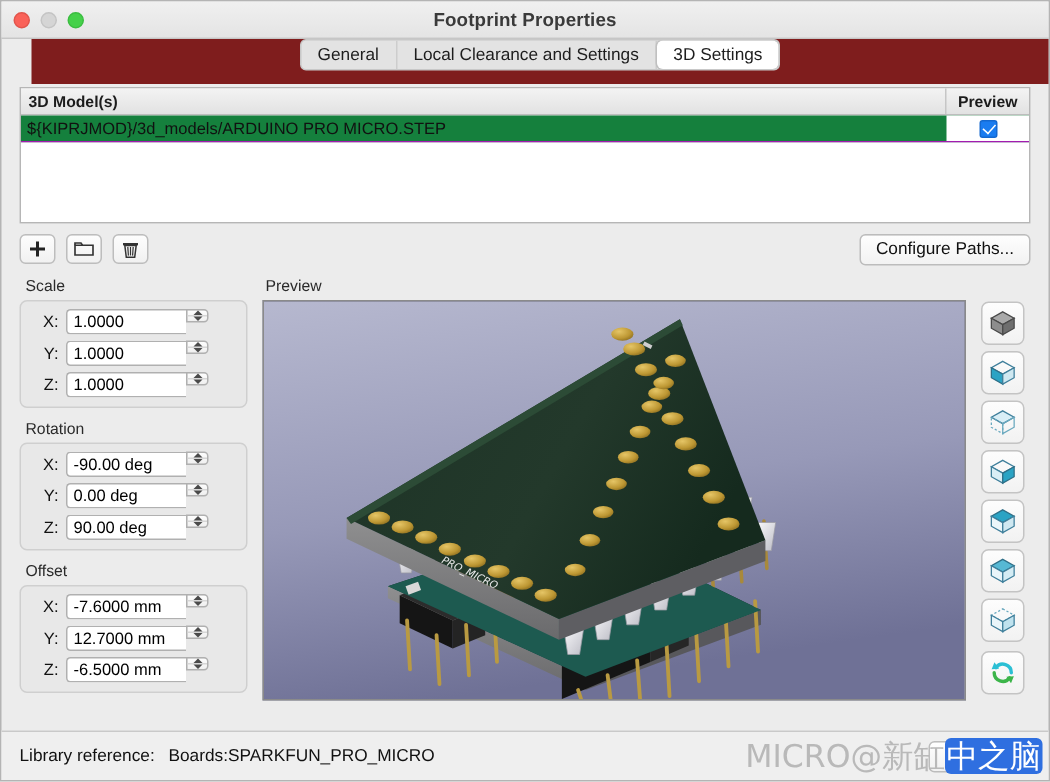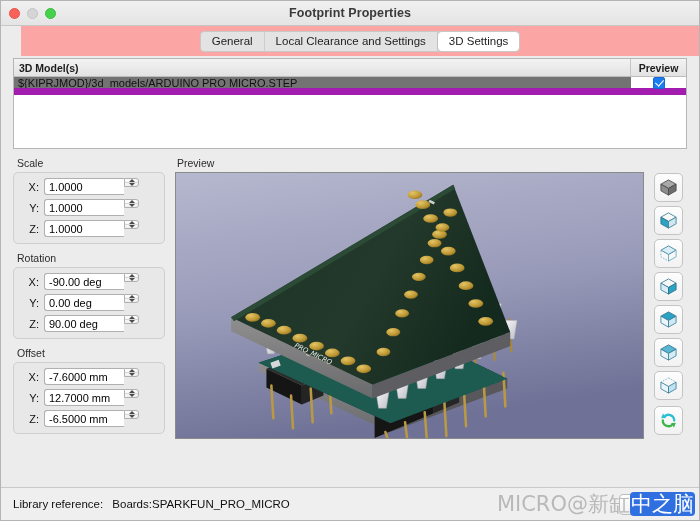--- a/index.html
+++ b/index.html
@@ -47,23 +47,23 @@
     font-size: 12.5px;
     font-weight: bold;
     color: #3a3a3a;
     letter-spacing: 0.1px;
   }
 
   
   #tabbar {
     flex: 0 0 30px;
     display: flex;
-    align-items: center;
+    align-items: flex-start;
     justify-content: center;
-    background: #fca5a5;
+    background: #7f1d1d;
     margin-left: 20px;
   }
   #tabgroup {
     display: flex;
     align-items: stretch;
     height: 21px;
     background: #e3e3e3;
     border: 1px solid #c8c8c8;
     border-radius: 4px;
     overflow: hidden;
@@ -118,22 +118,22 @@
     border-right: 1px solid #c6c6c6;
   }
   #model-header .col-preview {
     flex: 0 0 55px;
     display: flex; align-items: center; justify-content: center;
   }
   .model-row {
     display: flex;
     height: 18px;
     flex: 0 0 18px;
-    background: #737373;
-    border-bottom: 7px solid #a21caf;
+    background: #15803d;
+    border-bottom: 1px solid #a21caf;
     font-size: 11px;
   }
   .model-row .cell-name {
     flex: 1 1 auto;
     display: flex; align-items: center;
     padding-left: 4px;
     white-space: nowrap;
     overflow: hidden;
   }
   .model-row .cell-preview {
@@ -364,20 +364,44 @@
       </div>
       <div class="model-row">
         <div class="cell-name">${KIPRJMOD}/3d_models/ARDUINO PRO MICRO.STEP</div>
         <div class="cell-preview">
           <div class="checkbox"></div>
         </div>
       </div>
       <div id="model-empty"></div>
     </div>
 
+    <div id="list-toolbar">
+      <div class="tool-btn">
+        <svg width="12" height="12" viewBox="0 0 12 12">
+          <rect x="5" y="1" width="2" height="10" fill="#222"></rect>
+          <rect x="1" y="5" width="10" height="2" fill="#222"></rect>
+        </svg>
+      </div>
+      <div class="tool-btn">
+        <svg width="14" height="12" viewBox="0 0 14 12">
+          <path d="M1 3.5 L1 10 L13 10 L13 3.5 Z" fill="none" stroke="#333" stroke-width="1.1"></path>
+          <path d="M1 3.5 L1 2 L5 2 L6 3.5" fill="none" stroke="#333" stroke-width="1.1"></path>
+        </svg>
+      </div>
+      <div class="tool-btn">
+        <svg width="12" height="13" viewBox="0 0 12 13">
+          <rect x="1" y="2" width="10" height="1.6" fill="#333"></rect>
+          <path d="M2.2 3.6 L3.2 11.5 L8.8 11.5 L9.8 3.6 Z" fill="none" stroke="#333" stroke-width="1"></path>
+          <line x1="4.2" y1="4.6" x2="4.6" y2="10.4" stroke="#333" stroke-width="0.8"></line>
+          <line x1="6" y1="4.6" x2="6" y2="10.4" stroke="#333" stroke-width="0.8"></line>
+          <line x1="7.8" y1="4.6" x2="7.4" y2="10.4" stroke="#333" stroke-width="0.8"></line>
+        </svg>
+      </div>
+      <div id="configure-paths">Configure Paths...</div>
+    </div>
 
     <div id="lower">
 
       <div id="left-col">
 
         <div class="groupbox">
           <div class="group-title">Scale</div>
           <div class="group-frame">
             <div class="field-row">
               <div class="field-label">X:</div>

